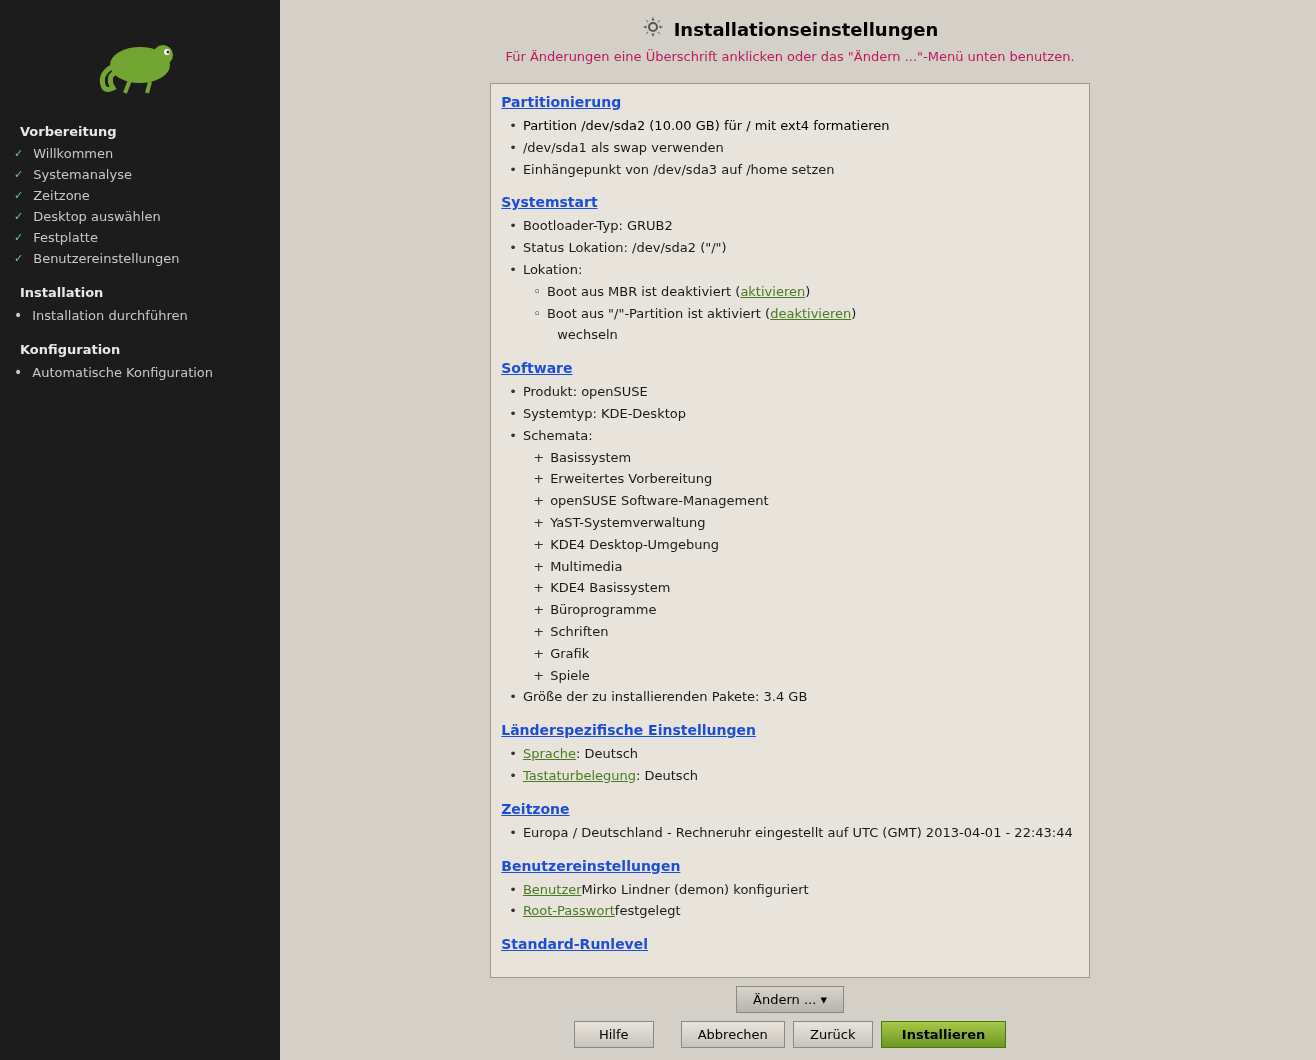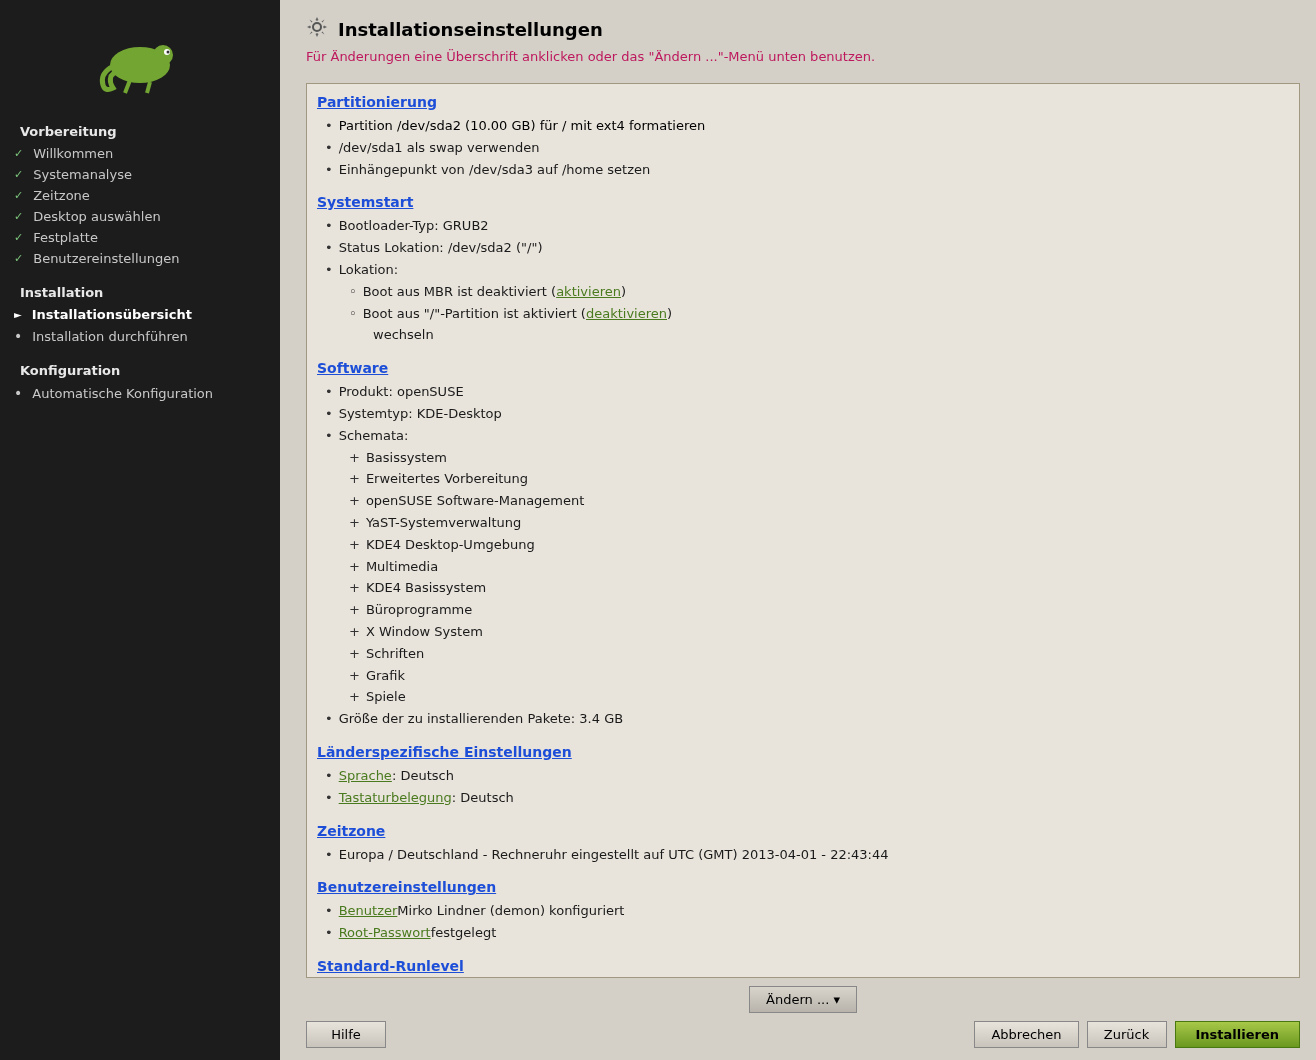--- a/index.html
+++ b/index.html
@@ -73,21 +73,22 @@
       margin-left: -14px;
       margin-right: 4px;
     }
 
     
     #main {
       flex: 1;
       background: #d4d0c8;
       display: flex;
       flex-direction: column;
-      padding: 16px 16px 12px 26px;
+      padding: 16px 16px 12px 0;
+      align-items: center;
     }
 
     #page-header {
       display: flex;
       align-items: center;
       gap: 10px;
       margin-bottom: 6px;
     }
 
     #page-title {
@@ -286,23 +287,20 @@
   </div>
   <div class="sidebar-item checked">
     <span>Festplatte</span>
   </div>
   <div class="sidebar-item checked">
     <span>Benutzereinstellungen</span>
   </div>
 
   <div class="sidebar-spacer"></div>
   <div class="sidebar-section-title">Installation</div>
-  <div class="sidebar-item active">
-    <span>Installationsübersicht</span>
-  </div>
   <div class="sidebar-item dot">
     <span>Installation durchführen</span>
   </div>
 
   <div class="sidebar-spacer"></div>
   <div class="sidebar-section-title">Konfiguration</div>
   <div class="sidebar-item dot">
     <span>Automatische Konfiguration</span>
   </div>
 </div>
@@ -358,21 +356,20 @@
           <div class="bullet-item">Systemtyp: KDE-Desktop</div>
           <div class="bullet-item">Schemata:</div>
           <div class="indent-item">Basissystem</div>
           <div class="indent-item">Erweitertes Vorbereitung</div>
           <div class="indent-item">openSUSE Software-Management</div>
           <div class="indent-item">YaST-Systemverwaltung</div>
           <div class="indent-item">KDE4 Desktop-Umgebung</div>
           <div class="indent-item">Multimedia</div>
           <div class="indent-item">KDE4 Basissystem</div>
           <div class="indent-item">Büroprogramme</div>
-          <div class="indent-item">X Window System</div>
           <div class="indent-item">Schriften</div>
           <div class="indent-item">Grafik</div>
           <div class="indent-item">Spiele</div>
           <div class="bullet-item">Größe der zu installierenden Pakete: 3.4 GB</div>
         </div>
       </div>
 
       <div class="section">
         <div class="section-title">Länderspezifische Einstellungen</div>
         <div class="section-content">

